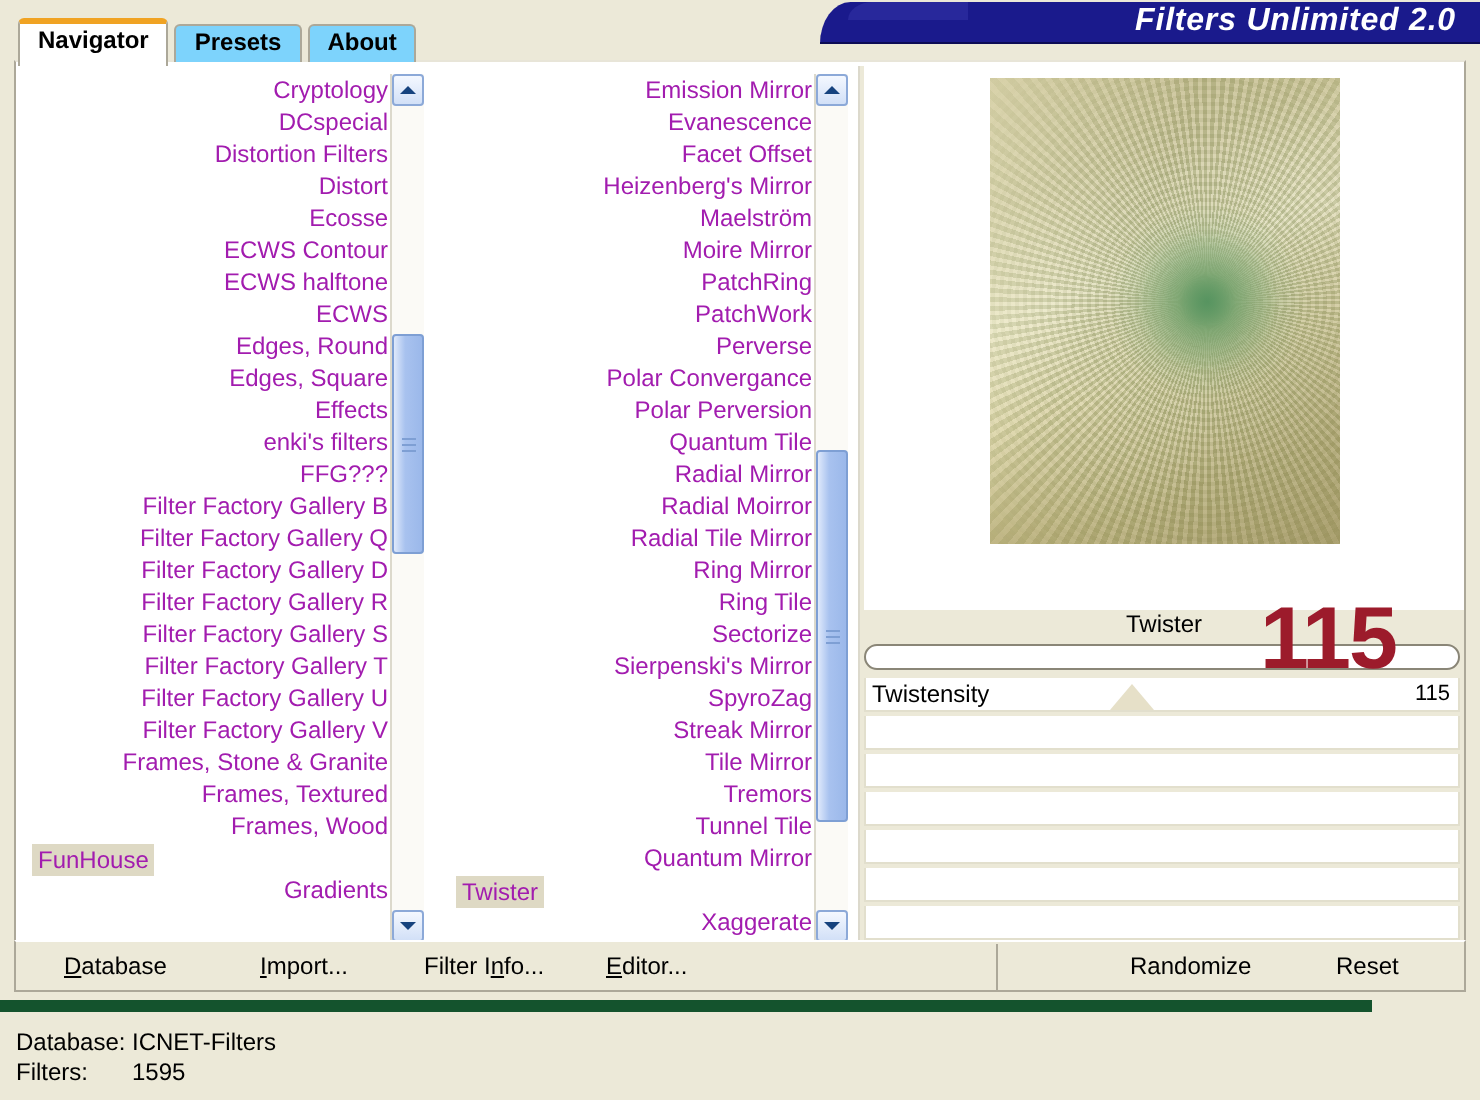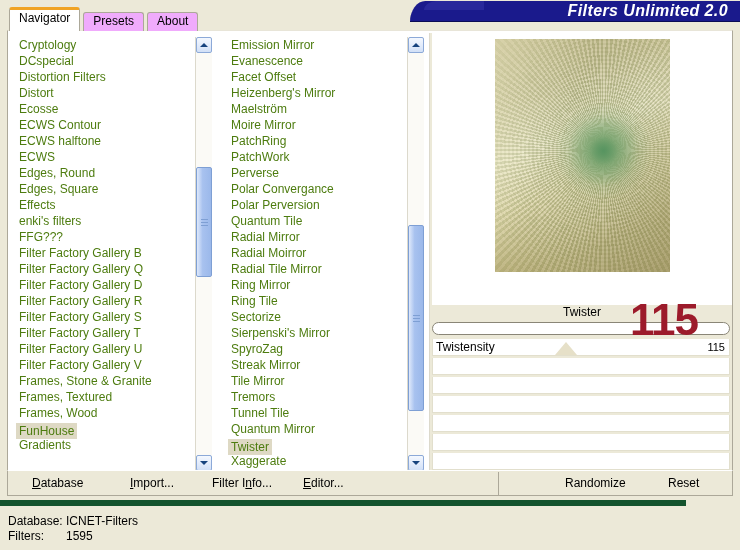--- a/index.html
+++ b/index.html
@@ -50,30 +50,31 @@
     letter-spacing: .4px;
     white-space: nowrap;
   }
 
   
   .tabstrip {
     position: absolute;
     left: 9px; top: 11px;
     height: 20px;
     display: flex;
-    align-items: flex-end;
+    align-items: center;
     z-index: 5;
+    font-weight: bold;
   }
   .tab {
     height: 18px;
     line-height: 17px;
     padding: 0 9px;
     font-size: 12px;
     color: #000;
-    background: #f0abfc;
+    background: #7dd3fc;
     border: 1px solid #aca899;
     border-bottom: none;
     border-top-left-radius: 3px;
     border-top-right-radius: 3px;
     margin-right: 3px;
     white-space: nowrap;
     cursor: default;
   }
   .tab.active {
     background: #ffffff;
@@ -109,24 +110,25 @@
   .list-items {
     position: absolute;
     left: 0; top: 0;
     width: 178px; height: 434px;
     overflow: hidden;
   }
   .list-item {
     height: 16px;
     line-height: 16px;
     font-size: 12px;
-    color: #4d7c0f;
+    color: #a21caf;
     padding-left: 3px;
     white-space: nowrap;
     cursor: default;
+    text-align: right;
   }
   .list-item.selected {
     background: #ded9c4;
     display: inline-block;
     padding-right: 3px;
   }
   .list-item-row { height: 16px; }
 
   
   .vscroll {

